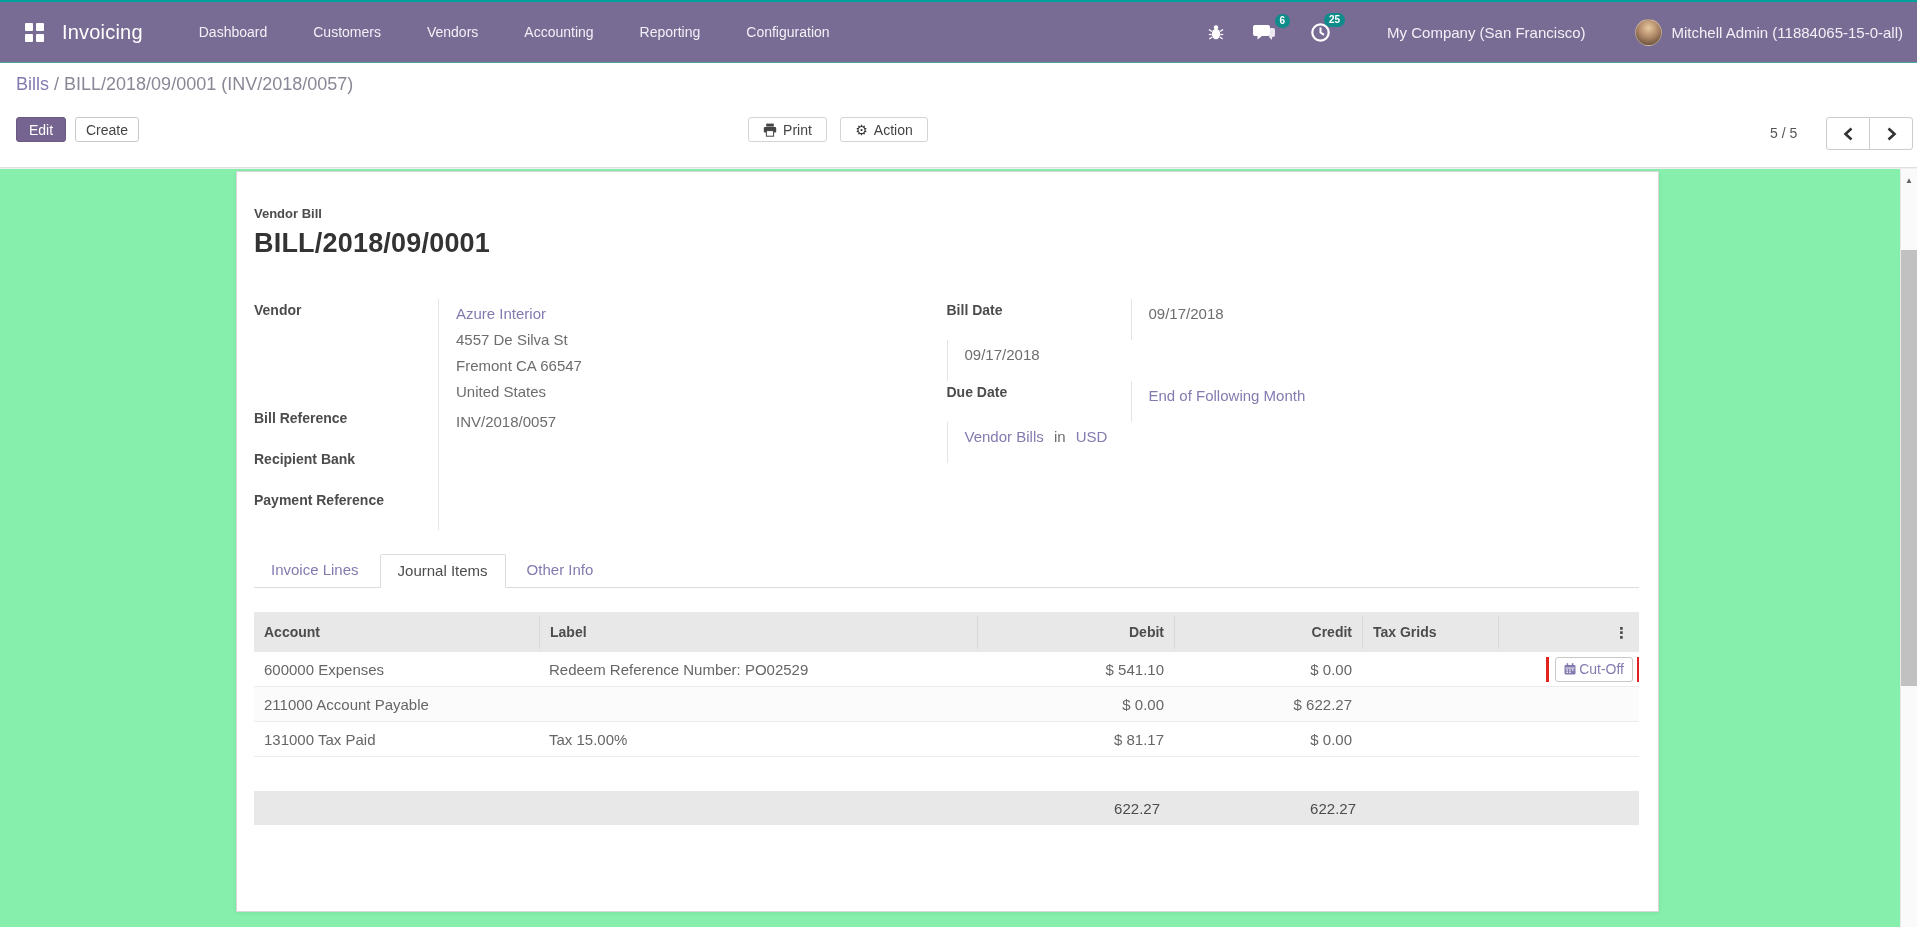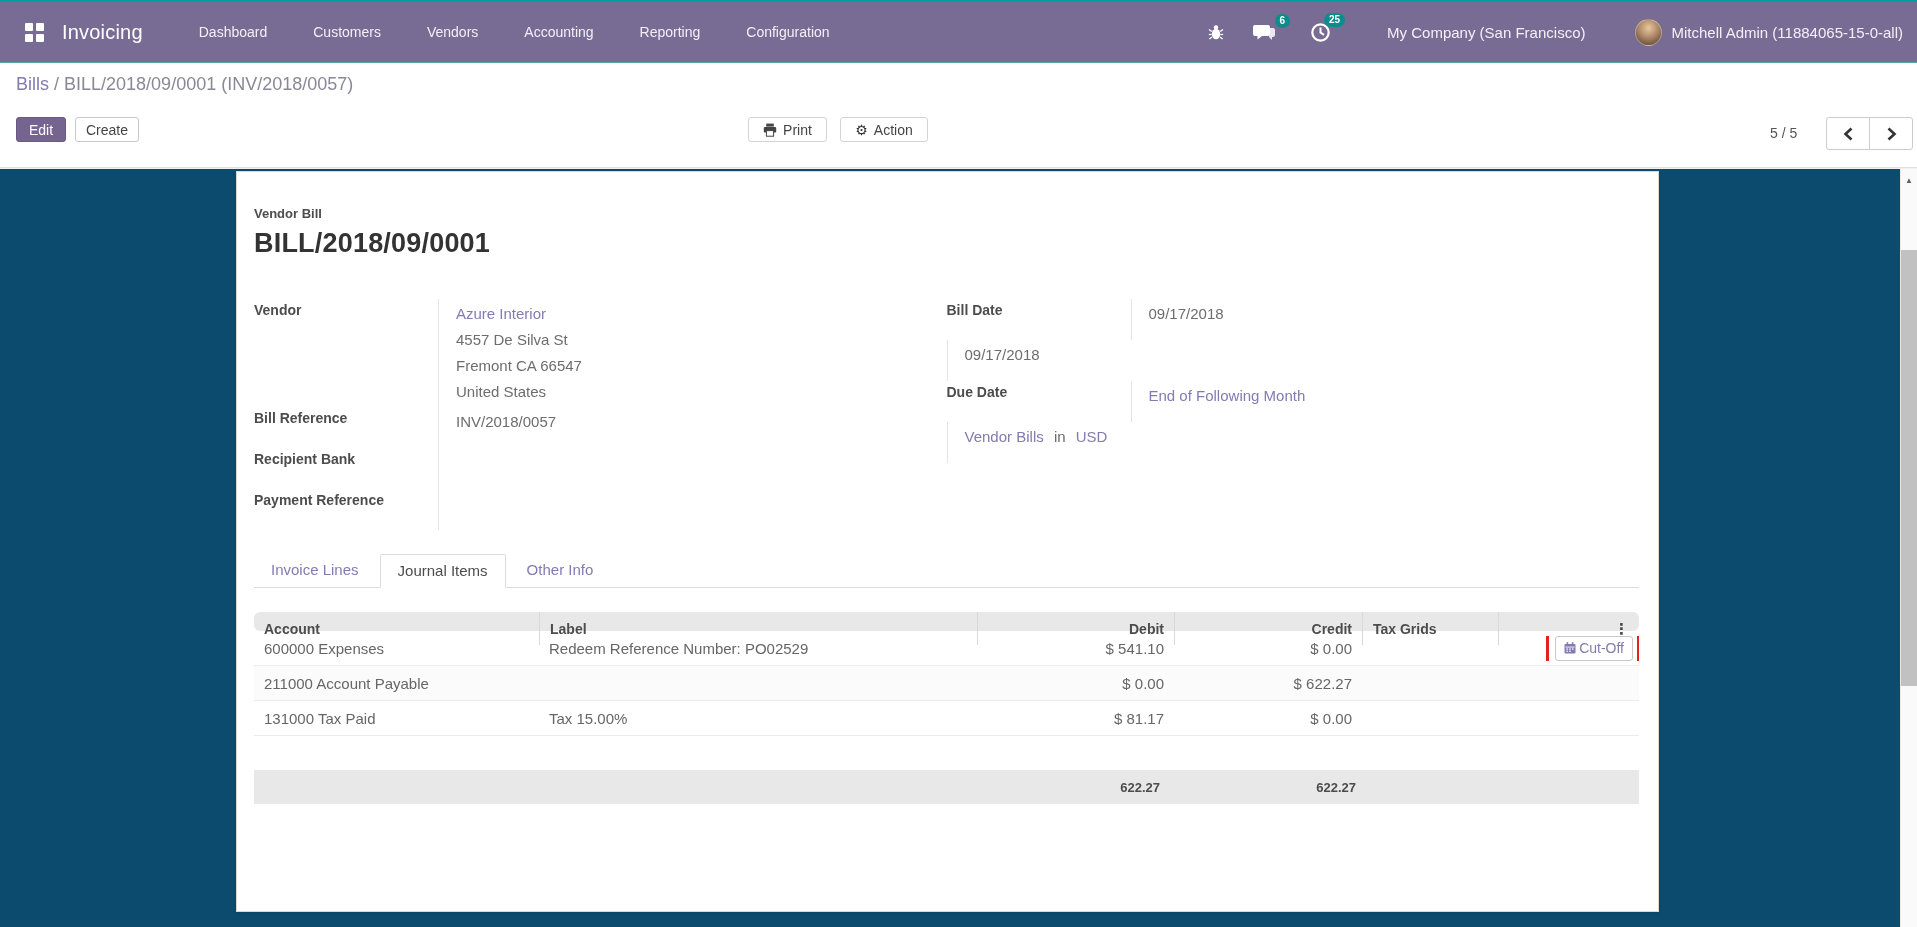--- a/index.html
+++ b/index.html
@@ -40,21 +40,21 @@
   .btn-action { position:absolute; left:840px; top:54px; width:88px; gap:6px; border-color:#d4d4d4; }
   .gear-glyph { font-size:14px; color:#333; line-height:1; }
   .pager-text { position:absolute; left:1770px; top:62px; font-size:14px; color:#555; }
   .pager-btns { position:absolute; left:1826px; top:54px; display:flex; }
   .pager-btn { width:44px; height:33px; background:#fff; border:1px solid #ccc; display:flex;
                align-items:center; justify-content:center; cursor:pointer; }
   .pager-btn:first-child { border-radius:3px 0 0 3px; }
   .pager-btn:last-child { border-radius:0 3px 3px 0; margin-left:-1px; }
 
   
-  .content { position:absolute; top:169px; left:0; right:17px; bottom:0; background:#0c4a6e; }
+  .content { position:absolute; top:169px; left:0; right:17px; bottom:0; background:#86efac; }
   .sheet { position:absolute; left:236px; top:2px; width:1423px; height:741px; background:#fff;
            border:1px solid #d8d8d8; box-shadow:0 1px 4px rgba(0,0,0,.07); padding:34px 19px 0 17px; overflow:hidden; }
   .doc-type { font-size:13px; font-weight:bold; color:#4c4c4c; }
   .doc-name { font-size:27px; font-weight:bold; color:#333; margin-top:7px; letter-spacing:.2px; }
 
   .field-groups { display:flex; margin-top:40px; }
   .field-col { width:50%; }
   .o-row { display:flex; min-height:41px; }
   .o-label { width:184px; font-size:14px; font-weight:bold; color:#4c4c4c; padding-top:3px; }
   .o-value { flex:1; border-left:1px solid #e4e4e4; padding:2px 0 2px 17px; font-size:15px; color:#6d6d6d; line-height:26px; }
@@ -63,39 +63,39 @@
 
   
   .tabs { display:flex; border-bottom:1px solid #dcdcdc; margin-top:24px; }
   .tab { padding:7px 17px 8px; font-size:15px; color:#837BB0; cursor:pointer; margin-bottom:-1px; margin-right:4px; }
   .tab.active { background:#fff; border:1px solid #dcdcdc; border-bottom-color:#fff; color:#4c4c4c;
                 border-radius:2px 2px 0 0; }
 
   
   .ji-table { margin-top:24px; }
   .ji-grid { display:grid; grid-template-columns:285px 438px 197px 188px 136px 1fr; align-items:center; }
-  .ji-head { background:#e8e8e8; height:19px;border-radius:6px; }
+  .ji-head { background:#e8e8e8; height:40px; }
   .ji-head > div { font-size:14px; font-weight:bold; color:#4c4c4c; padding:0 10px; height:33px;
                    display:flex; align-items:center; border-left:1px solid #d9d9d9; }
   .ji-head > div:first-child { border-left:none; }
   .ji-head .num { justify-content:flex-end; }
   .ji-head .col-opt { justify-content:flex-end; cursor:pointer; }
   .dots { font-size:15px; color:#4c4c4c; font-weight:bold; line-height:1; }
   .ji-row { height:35px; border-bottom:1px solid #ececec; background:#fff; cursor:pointer; }
   .ji-row:nth-child(odd) { background:#fbfbfb; }
   .ji-row > div { font-size:15px; color:#666; padding:0 10px; white-space:nowrap; overflow:hidden; }
   .ji-row .num { text-align:right; }
   .cell-action { display:flex; justify-content:flex-end; align-items:center; padding-right:6px !important; }
   .cutoff-wrap { position:relative; }
   .btn-cutoff { display:inline-flex; align-items:center; gap:3px; border:1px solid #c8c8c8; border-radius:3px;
                 background:#fff; color:#837BB0; font-size:14px; padding:3px 8px 4px; cursor:pointer; }
   .red-box { position:absolute; left:-9px; right:-7px; top:-9px; bottom:-9px; border:3px solid #E0231E;
              pointer-events:none; z-index:5; }
   .ji-totals { margin-top:34px; background:#e8e8e8; height:34px; }
-  .ji-totals > div { font-size:13px; font-weight:bold; color:#4c4c4c; }
+  .ji-totals > div { font-size:15px; font-weight:normal; color:#4c4c4c; }
   .tot-debit { text-align:right; padding-right:14px; }
   .tot-credit { text-align:right; padding-right:6px; }
 
   
   .scrollbar { position:absolute; top:169px; right:0; width:17px; bottom:0; background:#fafafa;
                border-left:1px solid #e8e8e8; }
   .sb-arrow { display:block; text-align:center; font-size:8px; color:#606060; padding-top:7px; cursor:pointer; }
   .sb-thumb { position:absolute; top:81px; left:0; width:100%; height:436px; background:#c1c1c1; cursor:grab; }
 
   svg { display:block; }

